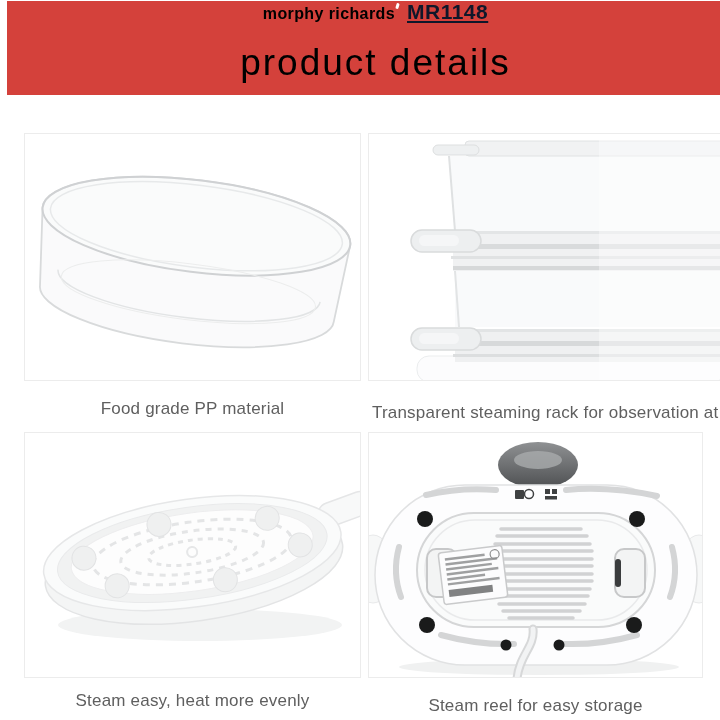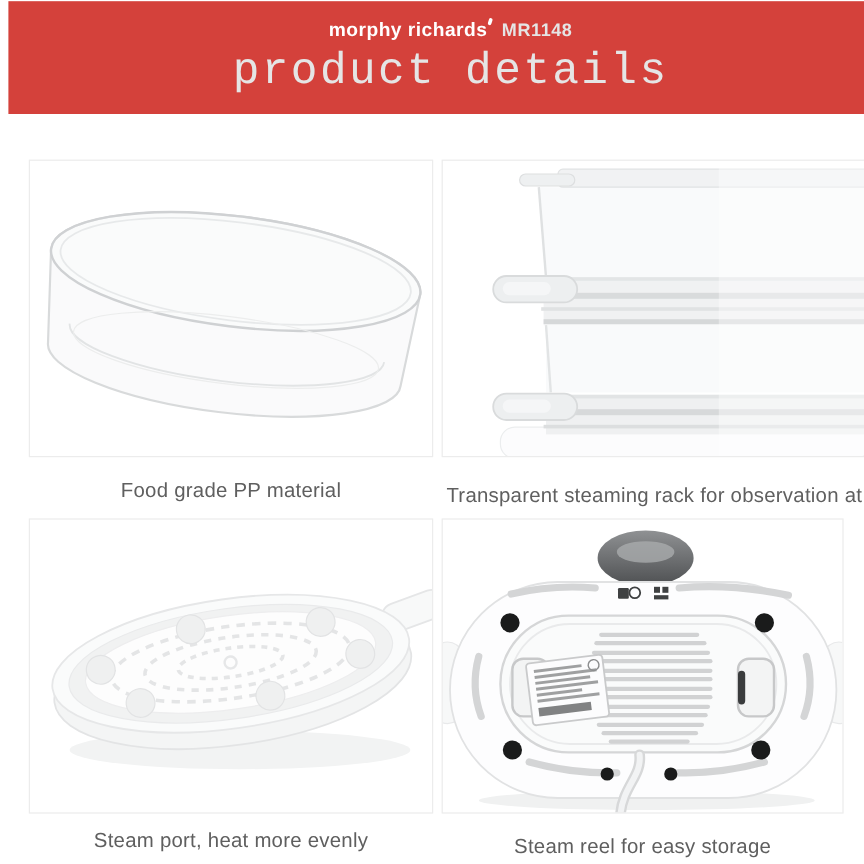--- a/index.html
+++ b/index.html
@@ -10,31 +10,31 @@
   }
   
   .banner{
     position:absolute;left:7px;top:1px;width:713px;height:94px;
     background:#d4413b;
     display:flex;flex-direction:column;align-items:center;justify-content:center;
     padding-left:24px;box-sizing:border-box;
   }
   .brand-line{display:flex;align-items:baseline;gap:12px;margin-bottom:5px;}
   .brand{
-    color:#ffffff;font-size:16px;font-weight:700;letter-spacing:.4px;
+    color:#000000;font-size:16px;font-weight:700;letter-spacing:.4px;
     position:relative;
   }
   .brand::after{ 
     content:"";position:absolute;right:-4px;top:-2px;width:3px;height:6px;
     background:#ffffff;border-radius:2px;transform:rotate(18deg);
   }
-  .model{color:#e5e5e5;font-size:15px;font-weight:700;letter-spacing:.5px;}
+  .model{color:#0f172a;font-size:21px;font-weight:700;letter-spacing:.5px;text-decoration:underline;}
   .title{
-    margin:0;color:#e5e5e5;font-size:37px;font-weight:400;
-    letter-spacing:2px;line-height:40px;font-family:Liberation Mono, monospace;
+    margin:14px;color:#000000;font-size:37px;font-weight:400;
+    letter-spacing:2px;line-height:40px;
   }
   
   .tile{
     position:absolute;background:#ffffff;border:1px solid #ececec;
     box-sizing:border-box;overflow:hidden;margin:0;
   }
   .tile svg{display:block;}
   #tile-1{left:24px;top:133px;width:337px;height:248px;}
   #tile-2{left:368px;top:133px;width:358px;height:248px;}
   #tile-3{left:24px;top:432px;width:337px;height:246px;}
@@ -130,21 +130,21 @@
           <circle cx="197" cy="151" r="12"></circle>
         <circle cx="89" cy="142" r="12"></circle>
           <circle cx="60" cy="110" r="12"></circle>
         <circle cx="139" cy="87" r="12"></circle>
           <circle cx="247" cy="96" r="12"></circle>
       </g>
     </g>
   </svg>
 </figure>
 <figcaption class="caption caption-centered" id="caption-3">
-  <span>Steam port, heat more evenly</span>
+  <span>Steam easy, heat more evenly</span>
 </figcaption>
 
 <figure class="tile" id="tile-4">
   <svg width="333" height="244" viewBox="0 0 333 244">
     <defs>
       <linearGradient id="kg" x1="0" y1="0" x2="0" y2="1">
         <stop offset="0" stop-color="#8f9193"></stop>
           <stop offset="1" stop-color="#4e5052"></stop>
       </linearGradient>
     </defs>

